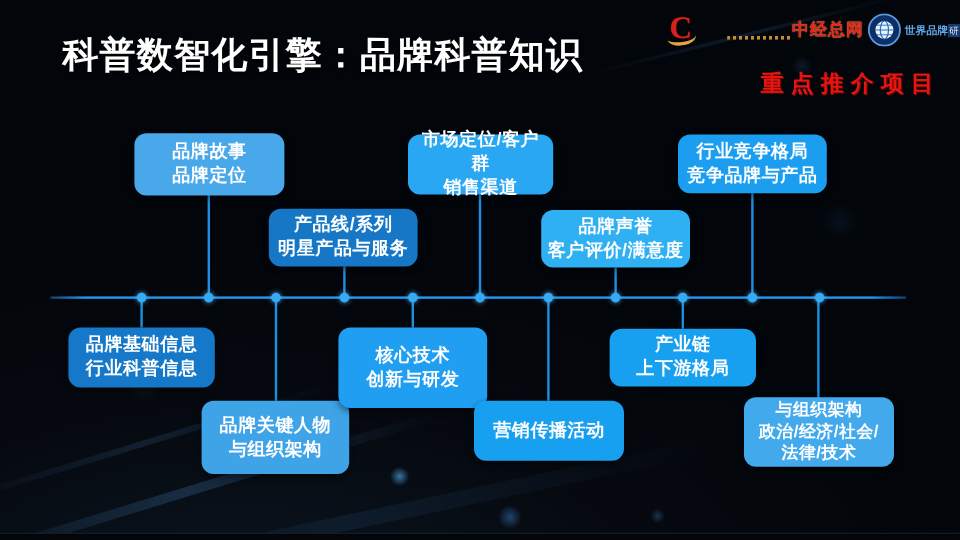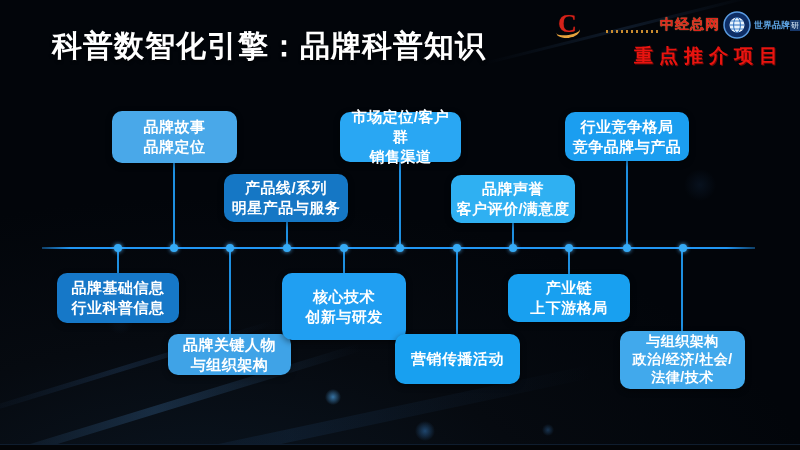--- a/index.html
+++ b/index.html
@@ -51,21 +51,21 @@
   .cen-tagline{width:54px;height:3px;margin-bottom:1px;
       background:repeating-linear-gradient(90deg,#c98b2e 0 2px,transparent 2px 5px);}
   .cen-name{font-size:14px;font-weight:800;color:#e0241b;letter-spacing:1px;
       text-shadow:0 0 1px #f7c06a;white-space:nowrap;}
   .globe{flex:0 0 auto;width:28px;height:28px;}
   .wbri-text{display:flex;align-items:center;flex:0 0 auto;width:40px;}
   .wbri-1{font-size:9px;font-weight:800;color:#5fa8e8;white-space:nowrap;}
   .wbri-2{font-size:8px;color:#d9eafa;letter-spacing:3px;background:rgba(35,85,160,.65);
       padding:0 1px;margin-top:1px;white-space:nowrap;}
   .banner{
-    margin-top:1px;text-align:center;
+    margin-top:15px;text-align:center;
     font-family:"Liberation Serif",serif;
     font-size:19px;font-weight:900;color:#e81410;letter-spacing:6px;
     text-shadow:1px 1px 0 #6d0a06;white-space:nowrap;
   }
 
   
   .hline{position:absolute;left:42px;top:247px;width:713px;height:2px;
       background:linear-gradient(90deg,rgba(33,150,243,.4),#2196f3 4%,#2196f3 96%,rgba(33,150,243,.4));}
   .vline{position:absolute;width:2px;background:#1e8fe0;}
   .dot{position:absolute;width:8px;height:8px;border-radius:50%;top:244px;
@@ -152,21 +152,21 @@
 明星产品与服务</div>
 <div class="node" style="left: 340px; top: 112px; width: 121px; height: 50px; background: rgb(41, 167, 243);">市场定位/客户群
 销售渠道</div>
 <div class="node" style="left: 451px; top: 175px; width: 124px; height: 48px; background: rgb(47, 176, 242);">品牌声誉
 客户评价/满意度</div>
 <div class="node" style="left: 565px; top: 112px; width: 124px; height: 49px; background: rgb(27, 158, 240);">行业竞争格局
 竞争品牌与产品</div>
 
 <div class="node" style="left: 57px; top: 273px; width: 122px; height: 50px; background: rgb(22, 120, 200);">品牌基础信息
 行业科普信息</div>
-<div class="node" style="left: 168px; top: 334px; width: 123px; height: 41px; background: rgb(63, 163, 231);">品牌关键人物
+<div class="node" style="left: 168px; top: 334px; width: 123px; height: 61px; background: rgb(63, 163, 231);">品牌关键人物
 与组织架构</div>
 <div class="node" style="left: 282px; top: 273px; width: 124px; height: 67px; background: rgb(32, 159, 242);">核心技术
 创新与研发</div>
 <div class="node" style="left: 395px; top: 334px; width: 125px; height: 50px; background: rgb(24, 160, 240);">营销传播活动</div>
 <div class="node" style="left: 508px; top: 274px; width: 122px; height: 48px; background: rgb(24, 160, 240);">产业链
 上下游格局</div>
 <div class="node small" style="left: 620px; top: 331px; width: 125px; height: 58px; background: rgb(65, 169, 236);">与组织架构
 政治/经济/社会/
 法律/技术</div>
 

